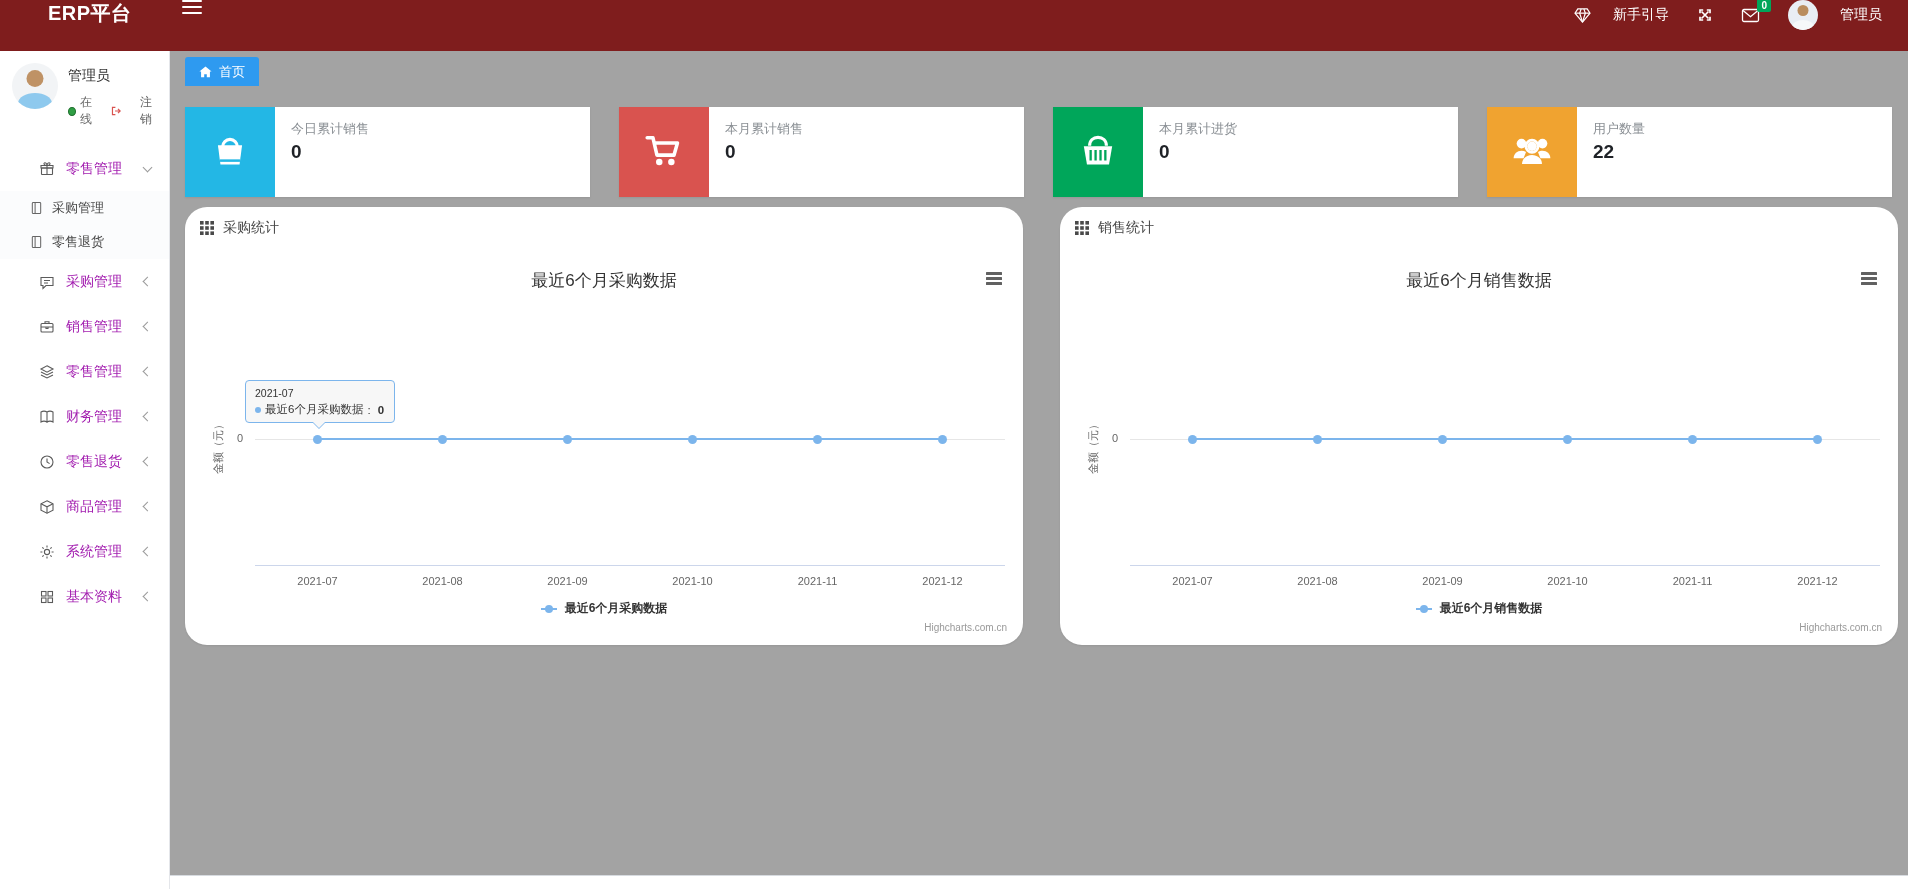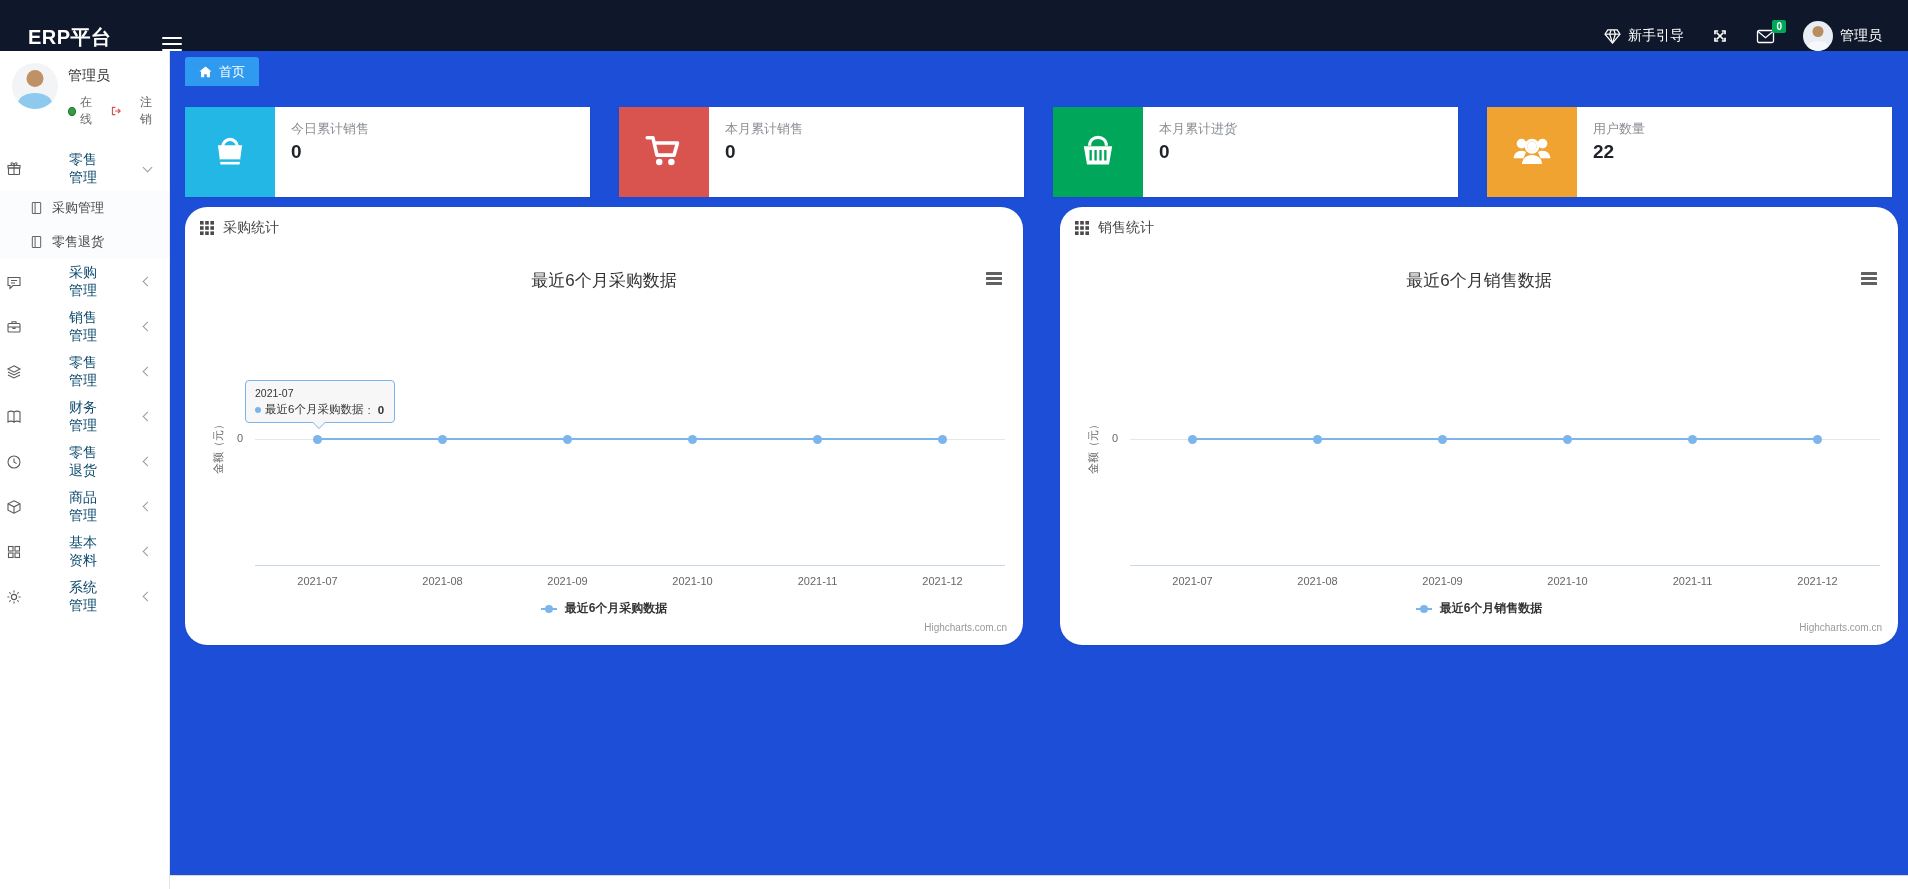--- a/index.html
+++ b/index.html
@@ -1,54 +1,54 @@
 <!DOCTYPE html>
 <html><head>
 <meta charset="utf-8">
 <style>
   * { margin:0; padding:0; box-sizing:border-box; }
   html,body { background:#fff; }
   body { font-family:"Liberation Sans","DejaVu Sans",sans-serif; }
   .app { position:relative; width:1908px; height:889px; overflow:hidden; background:#fff; }
 
   
-  .navbar { position:absolute; left:0; top:0; width:1908px; height:51px; background:#0f172a; display:flex; align-items:flex-end; color:#fff; z-index:30; }
+  .navbar { position:absolute; left:0; top:0; width:1908px; height:51px; background:#7f1d1d; display:flex; align-items:flex-start; color:#fff; z-index:30;padding-left:20px; }
   .brand { margin-left:28px; font-size:20px; font-weight:bold; letter-spacing:.5px; }
   .burger { margin-left:50px; width:20px; height:14px; display:flex; flex-direction:column; justify-content:space-between; cursor:pointer; }
   .burger span { display:block; height:2.4px; background:#fff; border-radius:1px; }
   .nav-right { margin-left:auto; margin-right:26px; display:flex; align-items:center; gap:28px; font-size:14px; }
-  .nav-item { display:flex; align-items:center; gap:7px; cursor:pointer; }
+  .nav-item { display:flex; align-items:center; gap:22px; cursor:pointer; }
   .mail-wrap { position:relative; cursor:pointer; }
   .mail-badge { position:absolute; top:-9px; right:-11px; background:#00a65a; color:#fff; font-size:10px; line-height:13px; padding:0 4px; border-radius:2px; font-weight:bold; }
   .avatar-sm { position:relative; width:30px; height:30px; border-radius:50%; background:#e9eef4; overflow:hidden; }
   .avatar-sm .head { position:absolute; top:5px; left:50%; transform:translateX(-50%); width:11px; height:11px; border-radius:50%; background:#b98d5f; }
   .avatar-sm .shirt { position:absolute; bottom:-3px; left:50%; transform:translateX(-50%); width:22px; height:13px; border-radius:50% 50% 0 0; background:#f6f8fa; }
 
   
   .sidebar { position:absolute; left:0; top:51px; width:170px; height:838px; background:#fff; border-right:1px solid #e4e6ea; z-index:20; }
   .side-user { padding:12px 10px 10px 12px; display:flex; gap:10px; }
   .avatar-lg { position:relative; width:46px; height:46px; border-radius:50%; background:#f2f4f6; overflow:hidden; flex:none; }
   .avatar-lg .head { position:absolute; top:7px; left:50%; transform:translateX(-50%); width:17px; height:17px; border-radius:50%; background:#bf9265; }
   .avatar-lg .shirt { position:absolute; bottom:-5px; left:50%; transform:translateX(-50%); width:34px; height:21px; border-radius:50% 50% 0 0; background:#8ec9ee; }
   .su-name { font-size:14px; color:#333; margin-top:4px; }
   .su-status { margin-top:9px; display:flex; align-items:center; gap:4px; font-size:12px; color:#666; }
   .dot { width:9px; height:9px; border-radius:50%; background:#2f9e44; border:1px solid #20702f; }
   .logout { display:flex; align-items:center; gap:19px; margin-left:6px; cursor:pointer; color:#666; }
   .menu { margin-top:8px; }
-  .menu-item { height:45px; display:flex; align-items:center; padding:0 18px 0 6px; font-size:14px; color:#0c4a6e; cursor:pointer;gap:36px; }
+  .menu-item { height:45px; display:flex; align-items:center; padding:0 18px 0 39px; font-size:14px; color:#a21caf; cursor:pointer; }
   .micon { width:17px; margin-right:10px; display:flex; align-items:center; color:#5b5b5b; flex:none; }
   .chev { margin-left:auto; width:7px; height:7px; border-right:1.4px solid #9a9a9a; border-bottom:1.4px solid #9a9a9a; flex:none; }
   .chev.down { transform:rotate(45deg); margin-top:-3px; }
   .chev.left { transform:rotate(135deg); }
   .submenu { background:#fbfcfd; }
   .submenu-item { height:34px; display:flex; align-items:center; padding-left:30px; font-size:13px; color:#474747; cursor:pointer; }
   .submenu-item .micon { width:14px; margin-right:8px; color:#666; }
 
   
-  .main { position:absolute; left:170px; top:51px; width:1738px; height:824px; background:#1d4ed8; }
+  .main { position:absolute; left:170px; top:51px; width:1738px; height:824px; background:#a3a3a3; }
   .footer { position:absolute; left:170px; top:875px; width:1738px; height:14px; background:#fff; border-top:1px solid #d7dbe0; }
   .tab-home { position:absolute; left:15px; top:6px; height:29px; display:inline-flex; align-items:center; gap:7px; padding:0 14px; background:#2e9af0; color:#fff; font-size:13px; border-radius:3px 3px 0 0; cursor:pointer; }
 
   
   .cards { position:absolute; left:15px; top:56px; display:flex; gap:29px; }
   .stat-card { width:405px; height:90px; background:#fff; display:flex; box-shadow:0 1px 2px rgba(0,0,0,.08); }
   .sc-icon { width:90px; height:90px; display:flex; align-items:center; justify-content:center; flex:none; }
   .sc-body { padding:13px 16px; }
   .sc-label { font-size:13px; color:#8a8f94; }
   .sc-value { margin-top:3px; font-size:19px; font-weight:bold; color:#1f2227; }
@@ -255,38 +255,38 @@
               <path d="M2 4.8l6 3 6-3M8 7.8v6.4"></path>
           </svg>
         </span>
         <span>商品管理</span>
         <span class="chev left"></span>
       </div>
 
       <div class="menu-item">
         <span class="micon">
           <svg width="16" height="16" viewBox="0 0 16 16" fill="none" stroke="currentColor" stroke-width="1.1">
+            <circle cx="8" cy="8" r="2.6"></circle>
+            <path d="M8 1.4v2M8 12.6v2M1.4 8h2M12.6 8h2M3.3 3.3l1.4 1.4M11.3 11.3l1.4 1.4M12.7 3.3l-1.4 1.4M4.7 11.3l-1.4 1.4"></path>
+          </svg>
+        </span>
+        <span>系统管理</span>
+        <span class="chev left"></span>
+      </div>
+
+      <div class="menu-item">
+        <span class="micon">
+          <svg width="16" height="16" viewBox="0 0 16 16" fill="none" stroke="currentColor" stroke-width="1.1">
             <rect x="2.5" y="2.5" width="4.5" height="4.5"></rect>
               <rect x="9" y="2.5" width="4.5" height="4.5"></rect>
             <rect x="2.5" y="9" width="4.5" height="4.5"></rect>
               <rect x="9" y="9" width="4.5" height="4.5"></rect>
           </svg>
         </span>
         <span>基本资料</span>
-        <span class="chev left"></span>
-      </div>
-
-      <div class="menu-item">
-        <span class="micon">
-          <svg width="16" height="16" viewBox="0 0 16 16" fill="none" stroke="currentColor" stroke-width="1.1">
-            <circle cx="8" cy="8" r="2.6"></circle>
-            <path d="M8 1.4v2M8 12.6v2M1.4 8h2M12.6 8h2M3.3 3.3l1.4 1.4M11.3 11.3l1.4 1.4M12.7 3.3l-1.4 1.4M4.7 11.3l-1.4 1.4"></path>
-          </svg>
-        </span>
-        <span>系统管理</span>
         <span class="chev left"></span>
       </div>
 
     </div>
   </div>
 
   <div class="main">
 
     <div class="tab-home">
       <span>

